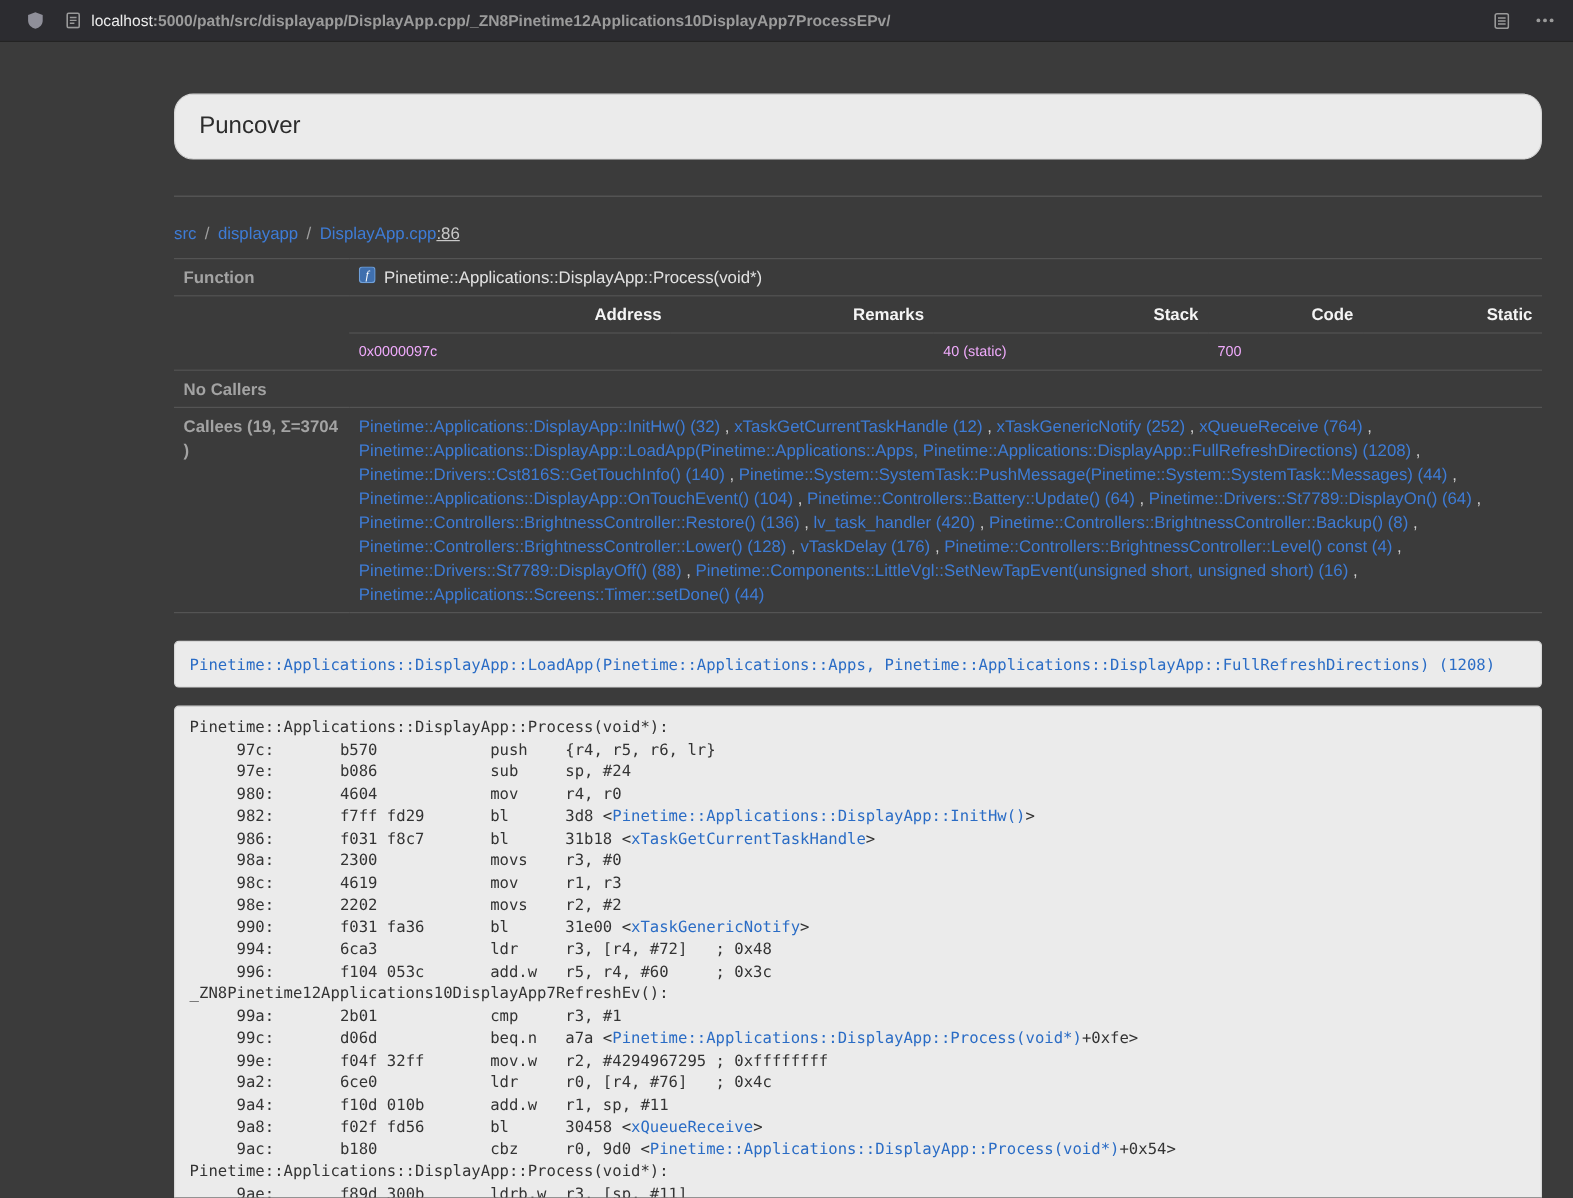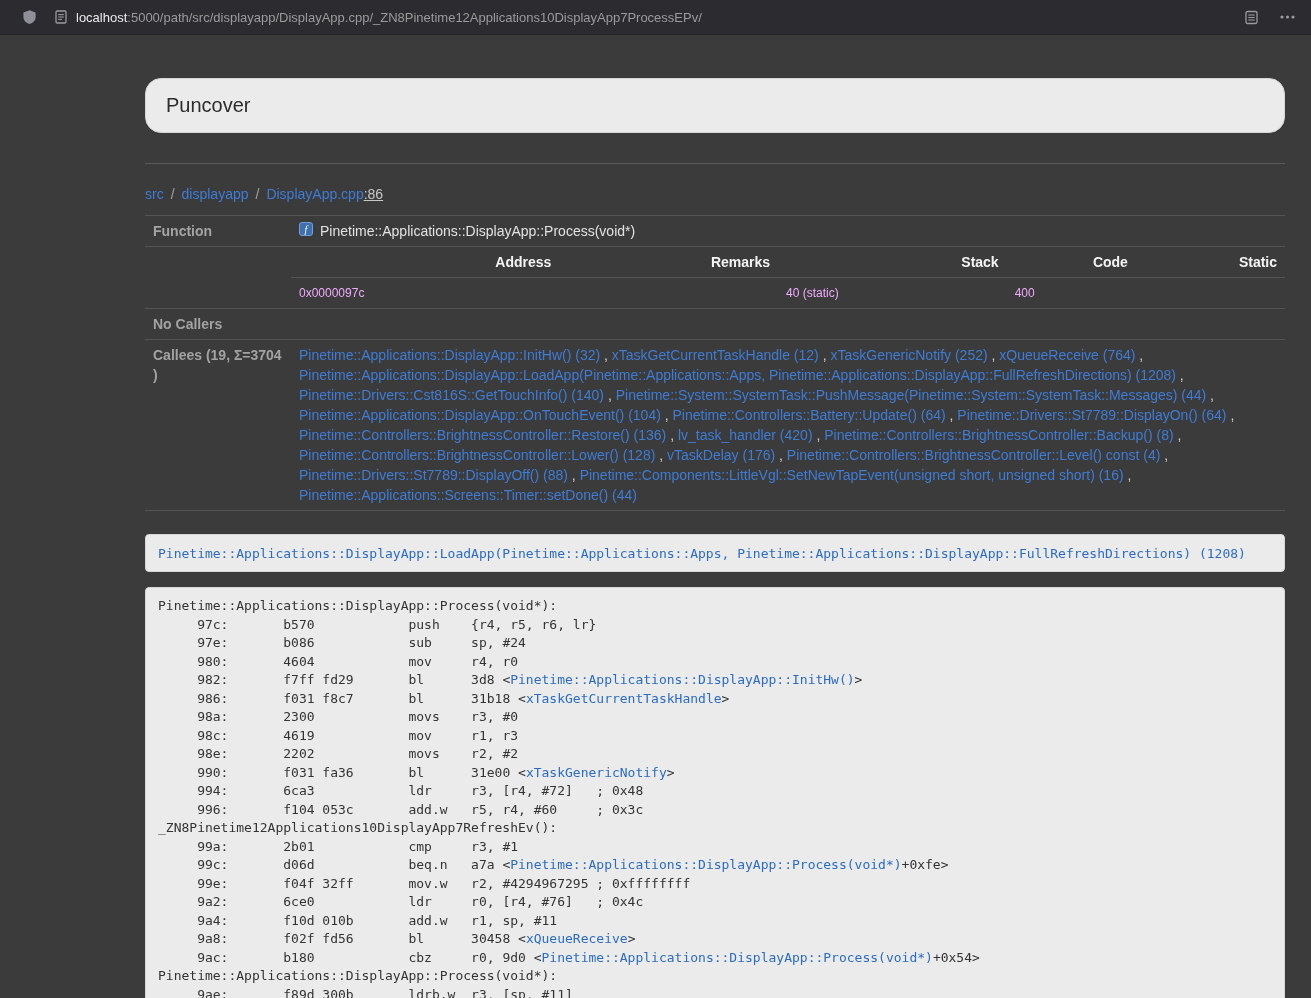--- a/index.html
+++ b/index.html
@@ -13,21 +13,21 @@
 
   
   .browser-bar{height:35px;background:var(--browser-bar-bg,#2c2c30);border-bottom:1px solid #232323;
                display:flex;align-items:center;padding:0 10px 0 22px;}
   .bar-icon{display:inline-flex;align-items:center;justify-content:center;flex:0 0 auto;}
   .icon-shield{margin-right:18px;}
   .icon-pageinfo{margin-right:9px;}
   .urlbar{display:flex;align-items:center;flex:1 1 auto;min-width:0;}
   .url-text{font-size:13px;white-space:nowrap;overflow:hidden;}
   .url-host{color:#ececec;}
-  .url-path{color:#9b9b9b;}
+  .url-path{color:#9b9b9b;font-weight:bold;}
   .icon-reader{margin-right:22px;}
   .icon-more{margin-right:6px;}
 
   
   .container{width:1140px;margin-left:145px;}
   .jumbotron{margin-top:43px;background:var(--panel-bg,#ebebeb);border:1px solid var(--panel-border,#d6d6d6);
              border-radius:16px;padding:15px 20px;}
   .brand{font-size:20px;font-weight:500;color:#2c2c2c;}
   hr.rule{border:0;border-top:1px solid #5a5a5a;margin:30px 0 20px;}
 
@@ -147,21 +147,21 @@
                 <th>Address</th>
                 <th>Remarks</th>
                 <th>Stack</th>
                 <th>Code</th>
                 <th>Static</th>
               </tr>
               <tr>
                 <td>0x0000097c</td>
                 <td></td>
                 <td>40 (static)</td>
-                <td>400</td>
+                <td>700</td>
                 <td></td>
               </tr>
             </tbody>
           </table>
         </td>
       </tr>
       <tr>
         <th>No Callers</th>
         <td></td>
       </tr>

